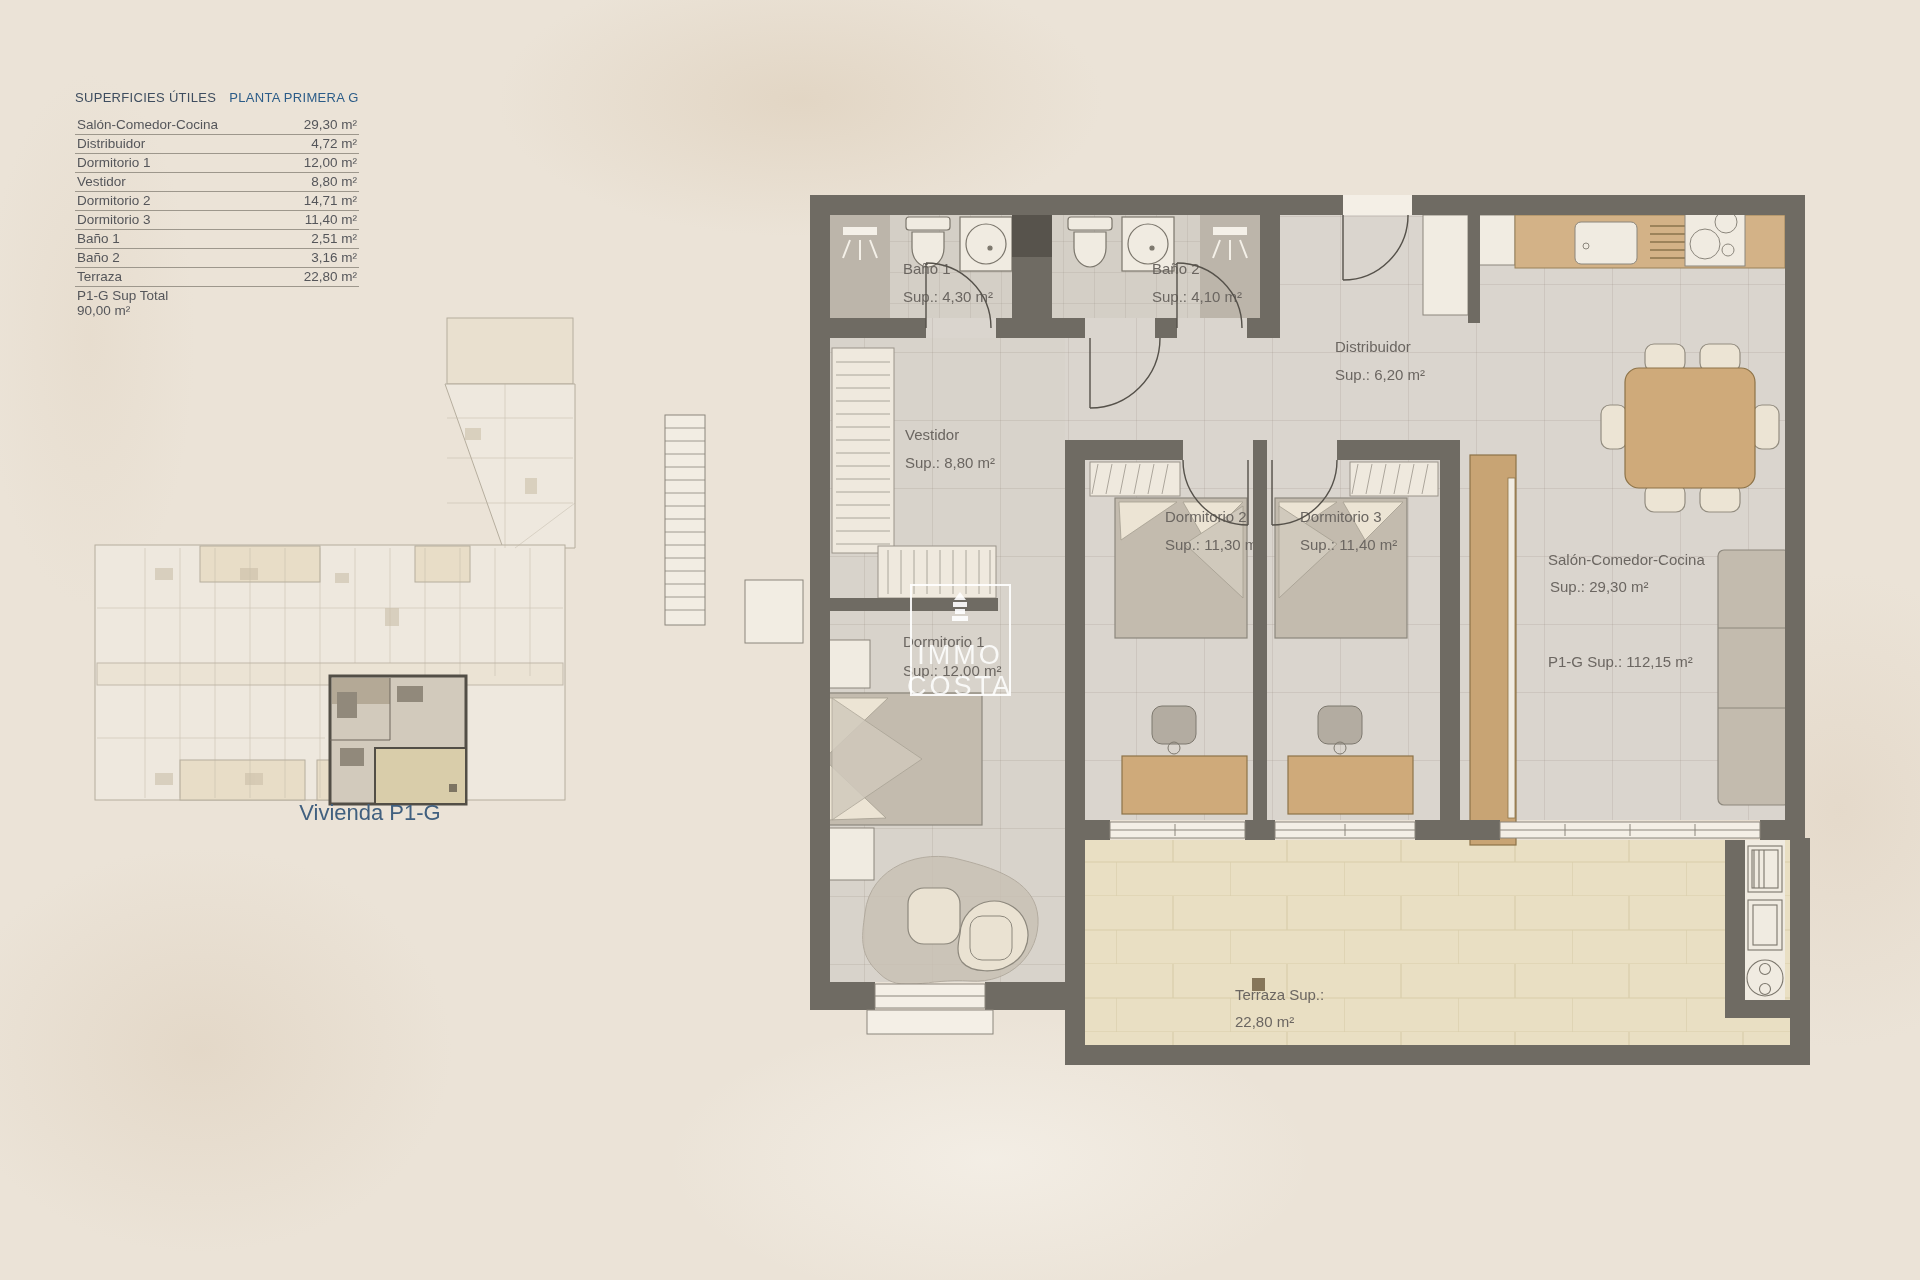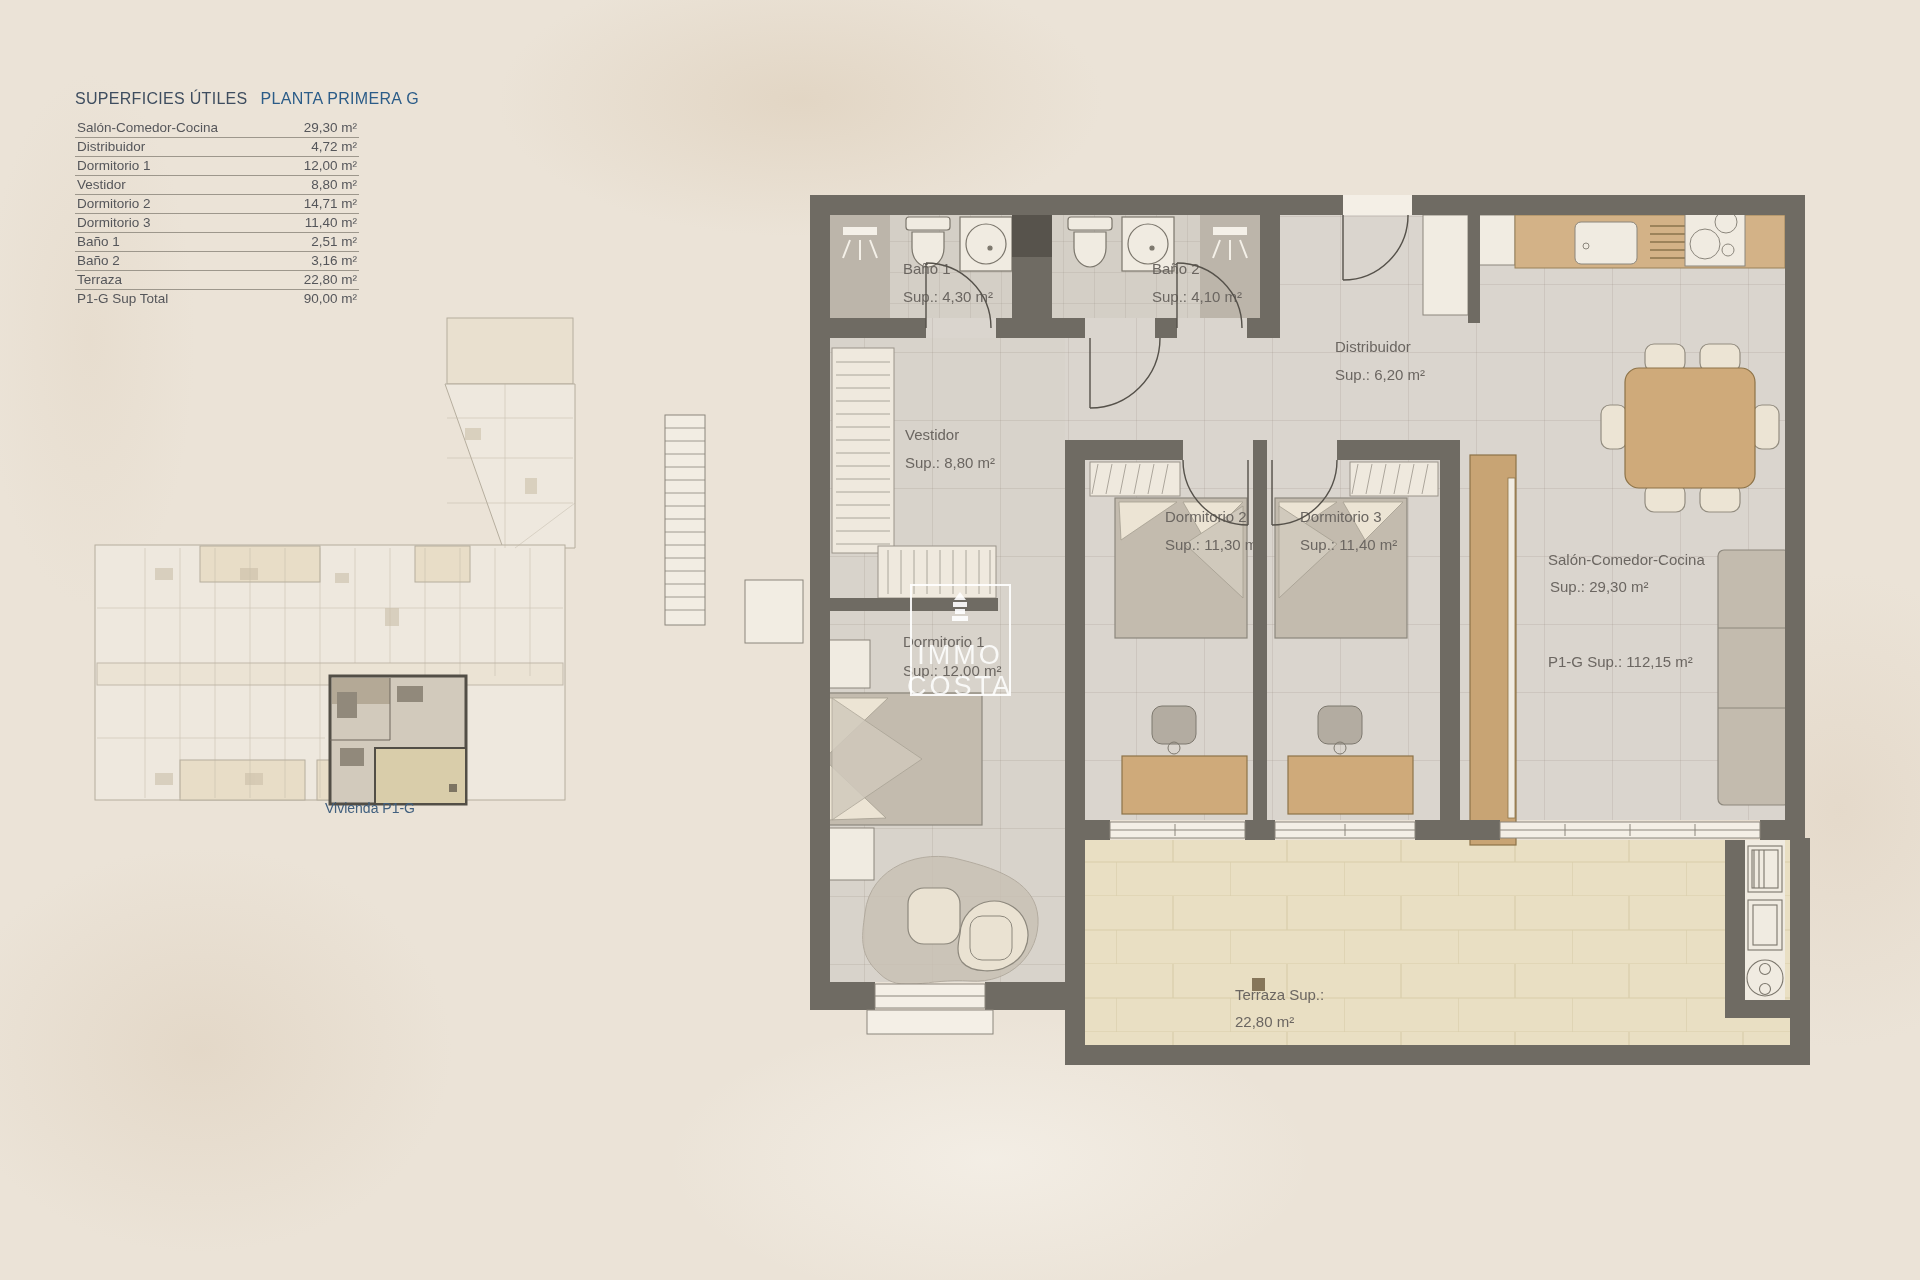--- a/index.html
+++ b/index.html
@@ -9,30 +9,30 @@
     font-family:"Liberation Sans",sans-serif;
   }
   .blob{position:absolute;border-radius:50%;pointer-events:none;}
   .blob.b1{left:380px;top:-90px;width:840px;height:380px;background:radial-gradient(closest-side,rgba(219,203,181,.55),rgba(219,203,181,0) 72%);}
   .blob.b2{left:-160px;top:760px;width:720px;height:580px;background:radial-gradient(closest-side,rgba(220,205,185,.5),rgba(220,205,185,0) 70%);}
   .blob.b3{left:1560px;top:470px;width:560px;height:680px;background:radial-gradient(closest-side,rgba(221,206,187,.45),rgba(221,206,187,0) 70%);}
   .blob.b4{left:540px;top:960px;width:900px;height:400px;background:radial-gradient(closest-side,rgba(247,243,236,.65),rgba(247,243,236,0) 72%);}
   .blob.b5{left:-60px;top:-40px;width:300px;height:760px;background:radial-gradient(closest-side,rgba(225,212,194,.4),rgba(225,212,194,0) 70%);}
 
   .area-table{position:absolute;left:75px;top:90px;width:284px;color:#55565a;font-size:13.5px;}
-  .table-title{font-size:16px;color:#3e4d5f;letter-spacing:.3px;margin-bottom:11px;white-space:nowrap;}
+  .table-title{font-size:13px;color:#3e4d5f;letter-spacing:.3px;margin-bottom:11px;white-space:nowrap;}
   .table-title .sub{color:#2b5c88;margin-left:13px;}
   .trow{display:flex;justify-content:space-between;align-items:baseline;
         border-bottom:1px solid #9d978c;padding:1px 2px 2px 2px;line-height:15px;}
-  .trow.last{border-bottom:none;}
+  .trow.last{border-bottom:none;flex-direction:column;}
   .tv{text-align:right;}
 
   .overview{position:absolute;left:85px;top:308px;width:500px;height:500px;}
   .vivienda-caption{position:absolute;left:248px;top:800px;width:244px;text-align:center;
-    color:#41607f;font-size:14px;}
+    color:#41607f;font-size:22px;}
 
   .mainplan{position:absolute;left:660px;top:148px;width:1165px;height:930px;}
   svg text{font-family:"Liberation Sans",sans-serif;fill:#6b6661;font-size:15px;}
   svg text.wm{fill:rgba(255,255,255,.85);font-size:27px;letter-spacing:3px;text-anchor:middle;}
 </style>
 </head>
 <body>
 
 <div class="blob b1"></div>
 <div class="blob b2"></div>

